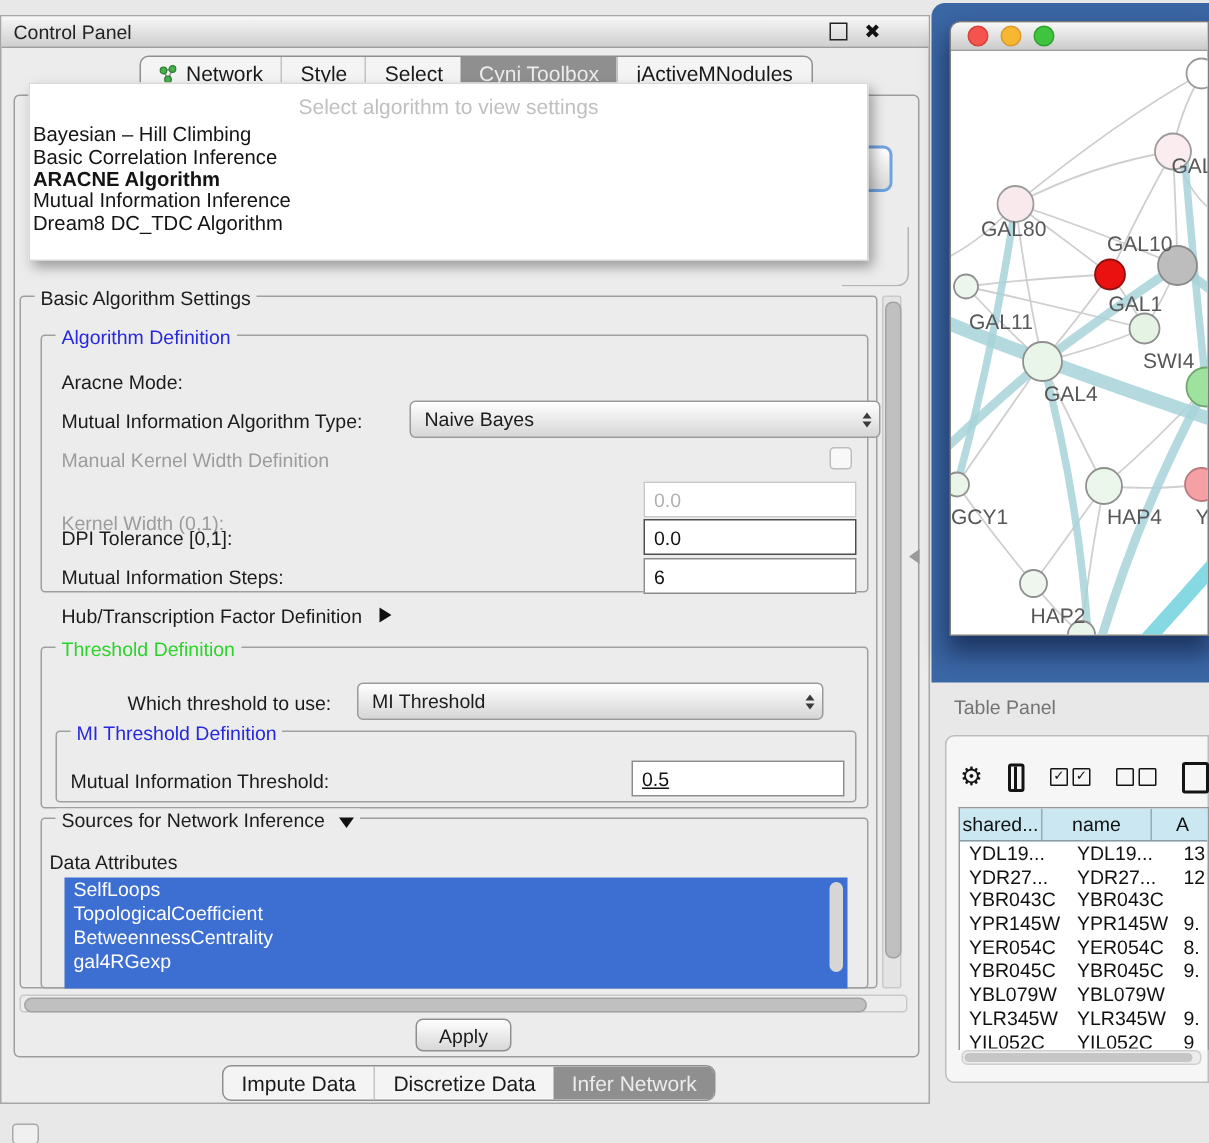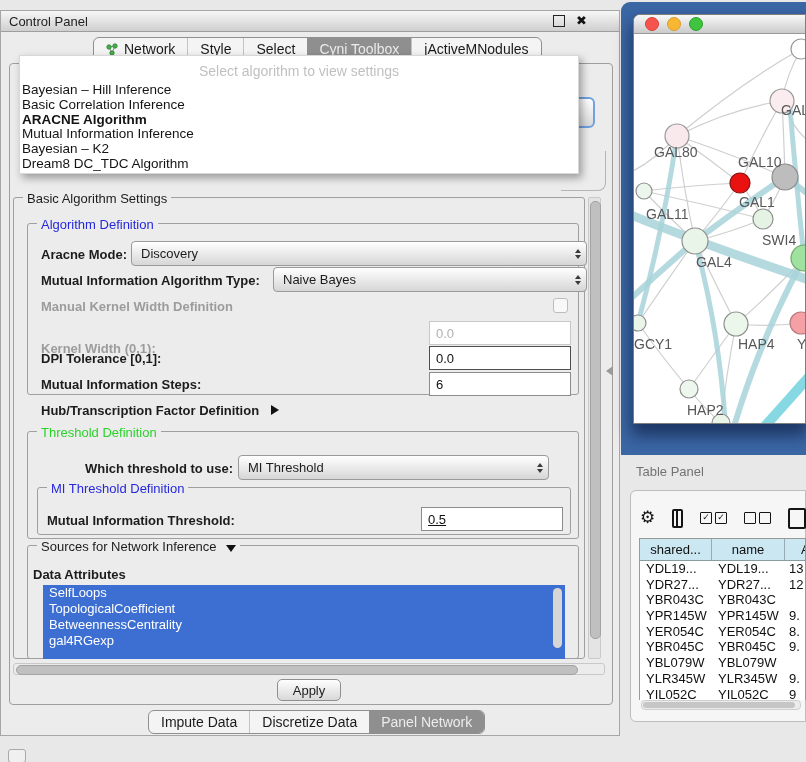--- a/index.html
+++ b/index.html
@@ -36,21 +36,21 @@
   #frag-combo{left:572px;top:86px;width:22px;height:31px;border:2px solid #6fa2de;border-radius:6px;
               background:linear-gradient(#fff,#d9d9d9);z-index:10}
   #frag-corner{left:560px;top:140px;width:45px;height:40px;border:1px solid #b5b5b5;border-radius:0 0 8px 0;
                border-top:none;border-left:none;z-index:5}
 
   
   .gbox{border:1px solid #9f9f9f;border-radius:3px}
   .legend{position:absolute;background:#ececec;padding:0 4px;font-size:13px;white-space:nowrap;z-index:2}
   .legend.blue{color:#2628dd}
   .legend.green{color:#2bd32b}
-  .lbl{position:absolute;font-size:13px;font-weight:bold;color:#1c1c1c;white-space:nowrap}
+  .lbl{position:absolute;font-size:13px;font-weight:normal;color:#1c1c1c;white-space:nowrap}
   .lbl.dis{color:#9c9c9c}
 
   
   .combo{position:absolute;height:23px;border:1px solid #9a9a9a;border-radius:4px;
          background:linear-gradient(#ffffff,#d6d6d6);display:flex;align-items:center;
          justify-content:space-between;padding:0 5px 0 9px;font-size:13px}
   .combo .arrows{display:flex;flex-direction:column;align-items:center;gap:2px}
   .arr-up{width:0;height:0;border-left:3.5px solid transparent;border-right:3.5px solid transparent;border-bottom:4.5px solid #3a3a3a}
   .arr-dn{width:0;height:0;border-left:3.5px solid transparent;border-right:3.5px solid transparent;border-top:4.5px solid #3a3a3a}
 
@@ -152,47 +152,39 @@
   </div>
 
   <div id="cp-content" class="abs"></div>
 
   <div id="frag-combo" class="abs"></div>
   <div id="frag-corner" class="abs"></div>
 
   <div id="algo-popup" class="abs">
     <div id="algo-hint">Select algorithm to view settings</div>
     <div id="algo-list">
-        <div class="algo-item">Bayesian – Hill Inference</div>
+        <div class="algo-item">Bayesian – Hill Climbing</div>
         <div class="algo-item">Basic Correlation Inference</div>
         <div class="algo-item sel">ARACNE Algorithm</div>
         <div class="algo-item">Mutual Information Inference</div>
-        <div class="algo-item">Bayesian – K2</div>
         <div class="algo-item">Dream8 DC_TDC Algorithm</div>
       </div>
   </div>
 
   <div class="gbox abs" style="left:12px;top:186px;width:572px;height:462px"></div>
   <div class="legend" style="left:22px;top:180px">Basic Algorithm Settings</div>
 
   <div class="sb-track-v abs" style="left:587px;top:186px;width:13px;height:462px">
     <div class="sb-thumb" style="left:1px;top:3px;width:9px;height:436px"></div>
   </div>
 
   <div class="gbox abs" style="left:26px;top:212px;width:552px;height:172px"></div>
   <div class="legend blue" style="left:36px;top:206px">Algorithm Definition</div>
 
   <div class="lbl" style="left:40px;top:236px">Aracne Mode:</div>
-  <div class="combo" style="left:130px;top:230px;width:440px">
-    <span>Discovery</span>
-    <span class="arrows">
-        <span class="arr-up"></span>
-        <span class="arr-dn"></span>
-      </span>
-  </div>
 
   <div class="lbl" style="left:40px;top:262px">Mutual Information Algorithm Type:</div>
   <div class="combo" style="left:272px;top:256px;width:298px">
     <span>Naive Bayes</span>
     <span class="arrows">
         <span class="arr-up"></span>
         <span class="arr-dn"></span>
       </span>
   </div>
 
@@ -253,21 +245,21 @@
   <div id="apply-btn" class="abs">Apply</div>
 
   <div id="bottom-tabs" class="tabbar abs">
     <div class="tab">
         <span>Impute Data</span>
       </div>
     <div class="tab">
         <span>Discretize Data</span>
       </div>
     <div class="tab sel">
-        <span>Panel Network</span>
+        <span>Infer Network</span>
       </div>
   </div>
 </div>
 
 <div id="mini-btn" class="abs"></div>
 
 <div id="blue-panel" class="abs"></div>
 <div id="collapse-arrow" class="abs"></div>
 
 <div id="net-window" class="abs">
@@ -354,21 +346,21 @@
     </span>
   <span class="ckpair">
       <span class="ckbox"></span>
       <span class="ckbox"></span>
     </span>
   <span id="doc-ico"></span>
 </div>
 
 <div id="tbl" class="abs">
   <div id="tbl-head">
-      <div class="th" style="width: 72px;">shared...</div>
+      <div class="th" style="width: 55px;">shared...</div>
       <div class="th" style="width: 73px;">name</div>
       <div class="th last" style="width: 60px;">A</div>
     </div>
   <div id="tbl-body">
       <div class="tr">
         <div class="td" style="width: 72px;">YDL19...</div>
         <div class="td" style="width: 73px;">YDL19...</div>
         <div class="td" style="width: 60px; padding-left: 4px;">13</div>
       </div>
       <div class="tr">

